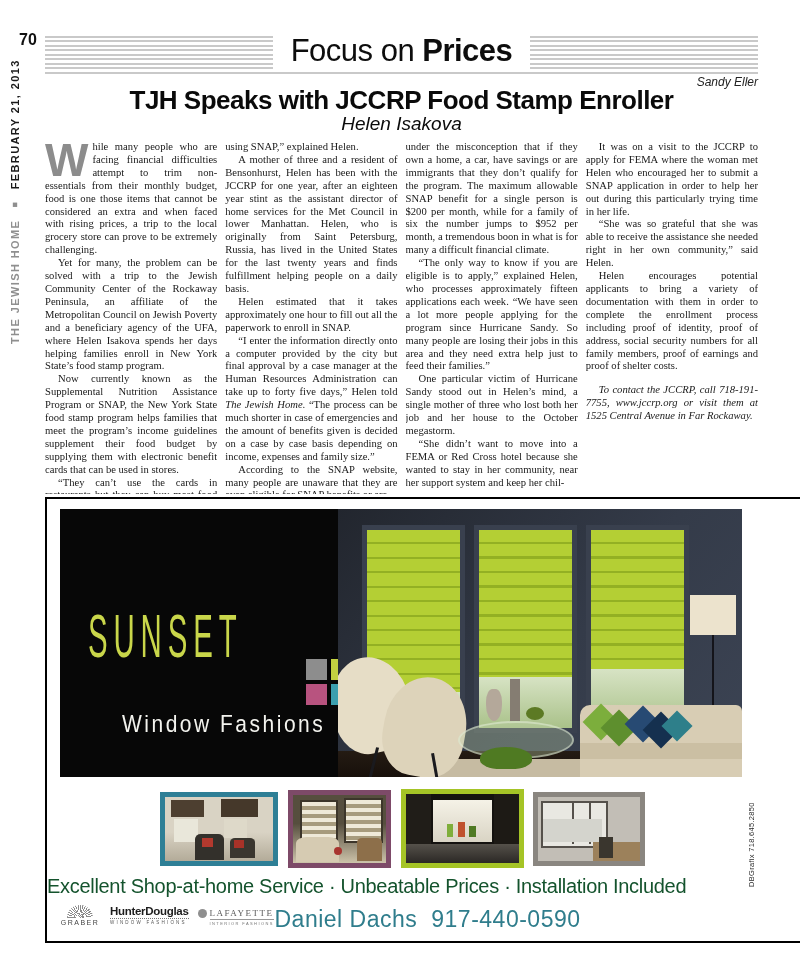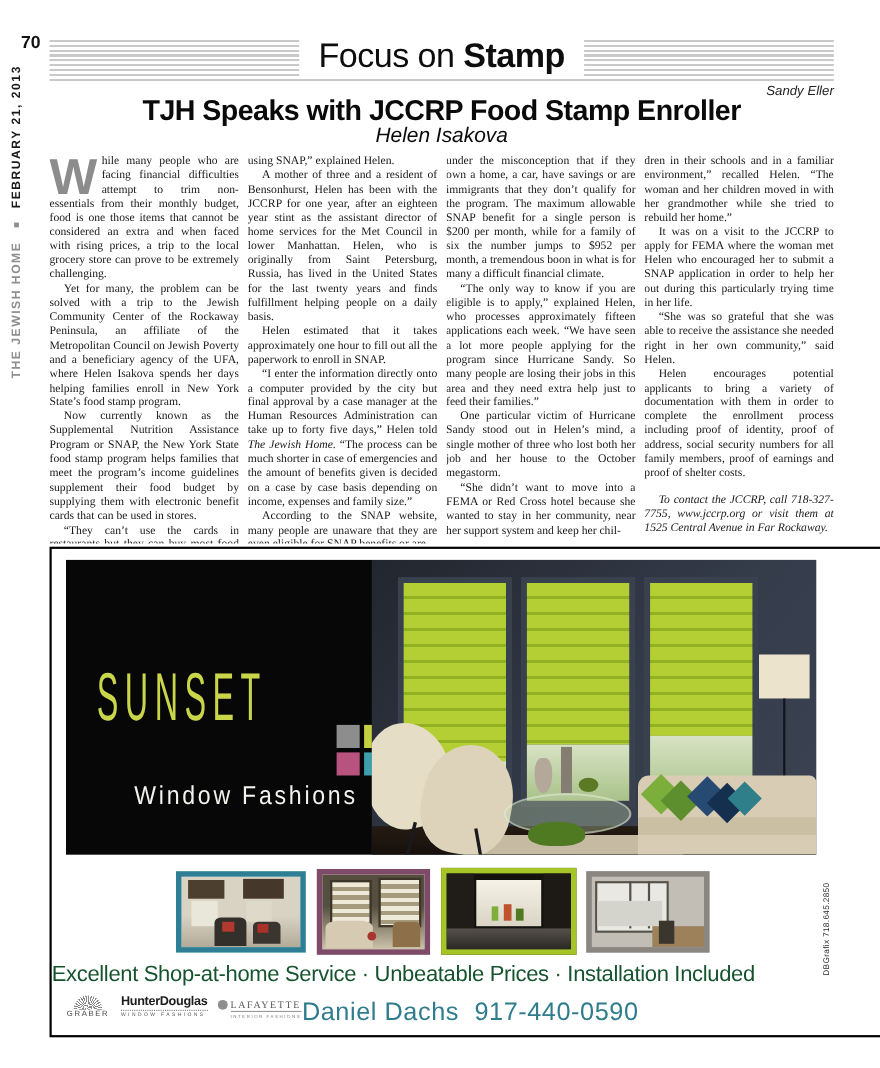--- a/index.html
+++ b/index.html
@@ -150,21 +150,21 @@
   <div class="pagenum">70</div>
   <div class="masthead">
     <span class="mh-name">THE JEWISH HOME</span>
     <span class="mh-sq">■</span>
     <span class="mh-date">FEBRUARY 21, 2013</span>
   </div>
 
   <div class="stripes">
     <div class="section-title">
       <span class="inner">
-        <span>Focus on</span><span class="bold">Stamp</span>
+        <span>Focus on</span><span class="bold">Prices</span>
       </span>
     </div>
   </div>
   <div class="byline">Sandy Eller</div>
 
   <div class="art-title">TJH Speaks with JCCRP Food Stamp Enroller</div>
   <div class="art-sub">Helen Isakova</div>
 
   <div class="cols">
     <div class="col">
@@ -180,25 +180,24 @@
       <p><span>“I enter the information directly onto a computer provided by the city but final approval by a case manager at the Human Resources Administration can take up to forty five days,” Helen told </span><span class="ital">The Jewish Home</span><span>.  “The process can be much shorter in case of emergencies and the amount of benefits given is decided on a case by case basis depending on income, expenses and family size.”</span></p>
       <p>According to the SNAP website, many people are unaware that they are even eligible for SNAP benefits or are</p>
     </div>
     <div class="col">
       <p class="nind">under the misconception that if they own a home, a car, have savings or are immigrants that they don’t qualify for the program.  The maximum allowable SNAP benefit for a single person is $200 per month, while for a family of six the number jumps to $952 per month, a tremendous boon in what is for many a difficult financial climate.</p>
       <p>“The only way to know if you are eligible is to apply,” explained Helen, who processes approximately fifteen applications each week.  “We have seen a lot more people applying for the program since Hurricane Sandy.  So many people are losing their jobs in this area and they need extra help just to feed their families.”</p>
       <p>One particular victim of Hurricane Sandy stood out in Helen’s mind, a single mother of three who lost both her job and her house to the October megastorm.</p>
       <p>“She didn’t want to move into a FEMA or Red Cross hotel because she wanted to stay in her community, near her support system and keep her chil-</p>
     </div>
     <div class="col">
-      <p class="nind">dren in their schools and in a familiar environment,” recalled Helen.  “The woman and her children moved in with her grandmother while she tried to rebuild her home.”</p>
       <p>It was on a visit to the JCCRP to apply for FEMA where the woman met Helen who encouraged her to submit a SNAP application in order to help her out during this particularly trying time in her life.</p>
       <p>“She was so grateful that she was able to receive the assistance she needed right in her own community,” said Helen.</p>
       <p>Helen encourages potential applicants to bring a variety of documentation with them in order to complete the enrollment process including proof of identity, proof of address, social security numbers for all family members, proof of earnings and proof of shelter costs.</p>
-      <p class="contact-p">To contact the JCCRP, call 718-327-7755, www.jccrp.org  or visit them at 1525 Central Avenue in Far Rockaway.</p>
+      <p class="contact-p">To contact the JCCRP, call 718-191-7755, www.jccrp.org  or visit them at 1525 Central Avenue in Far Rockaway.</p>
     </div>
   </div>
 
   <div class="ad">
     <div class="hero">
       <div class="logo">
         <span class="logo-word">SUNSET</span>
         <div class="logo-squares">
           <div class="sq1"></div>
             <div class="sq2"></div>

